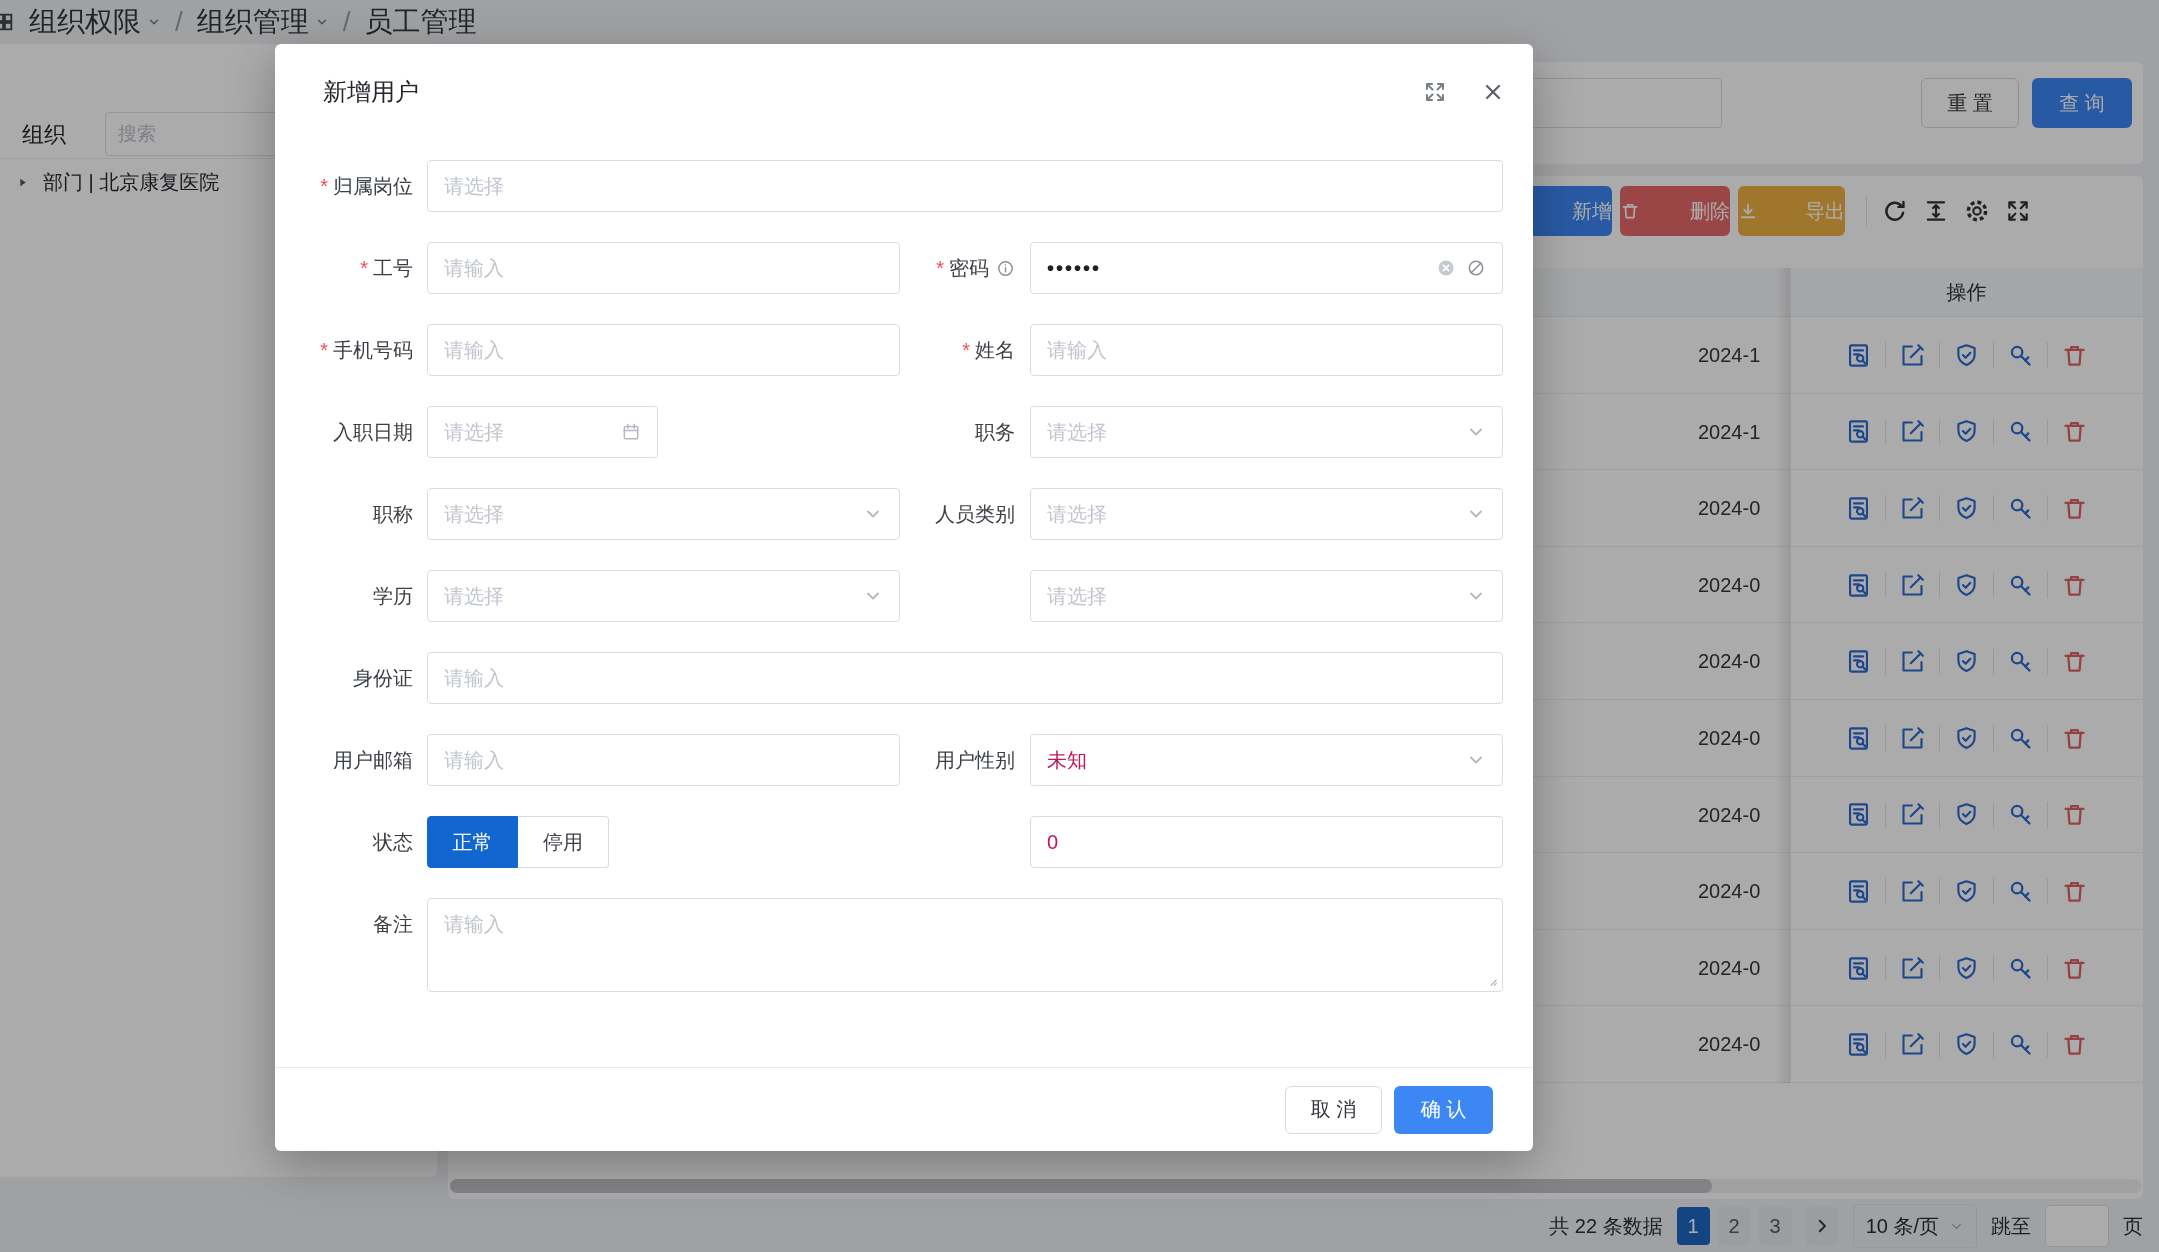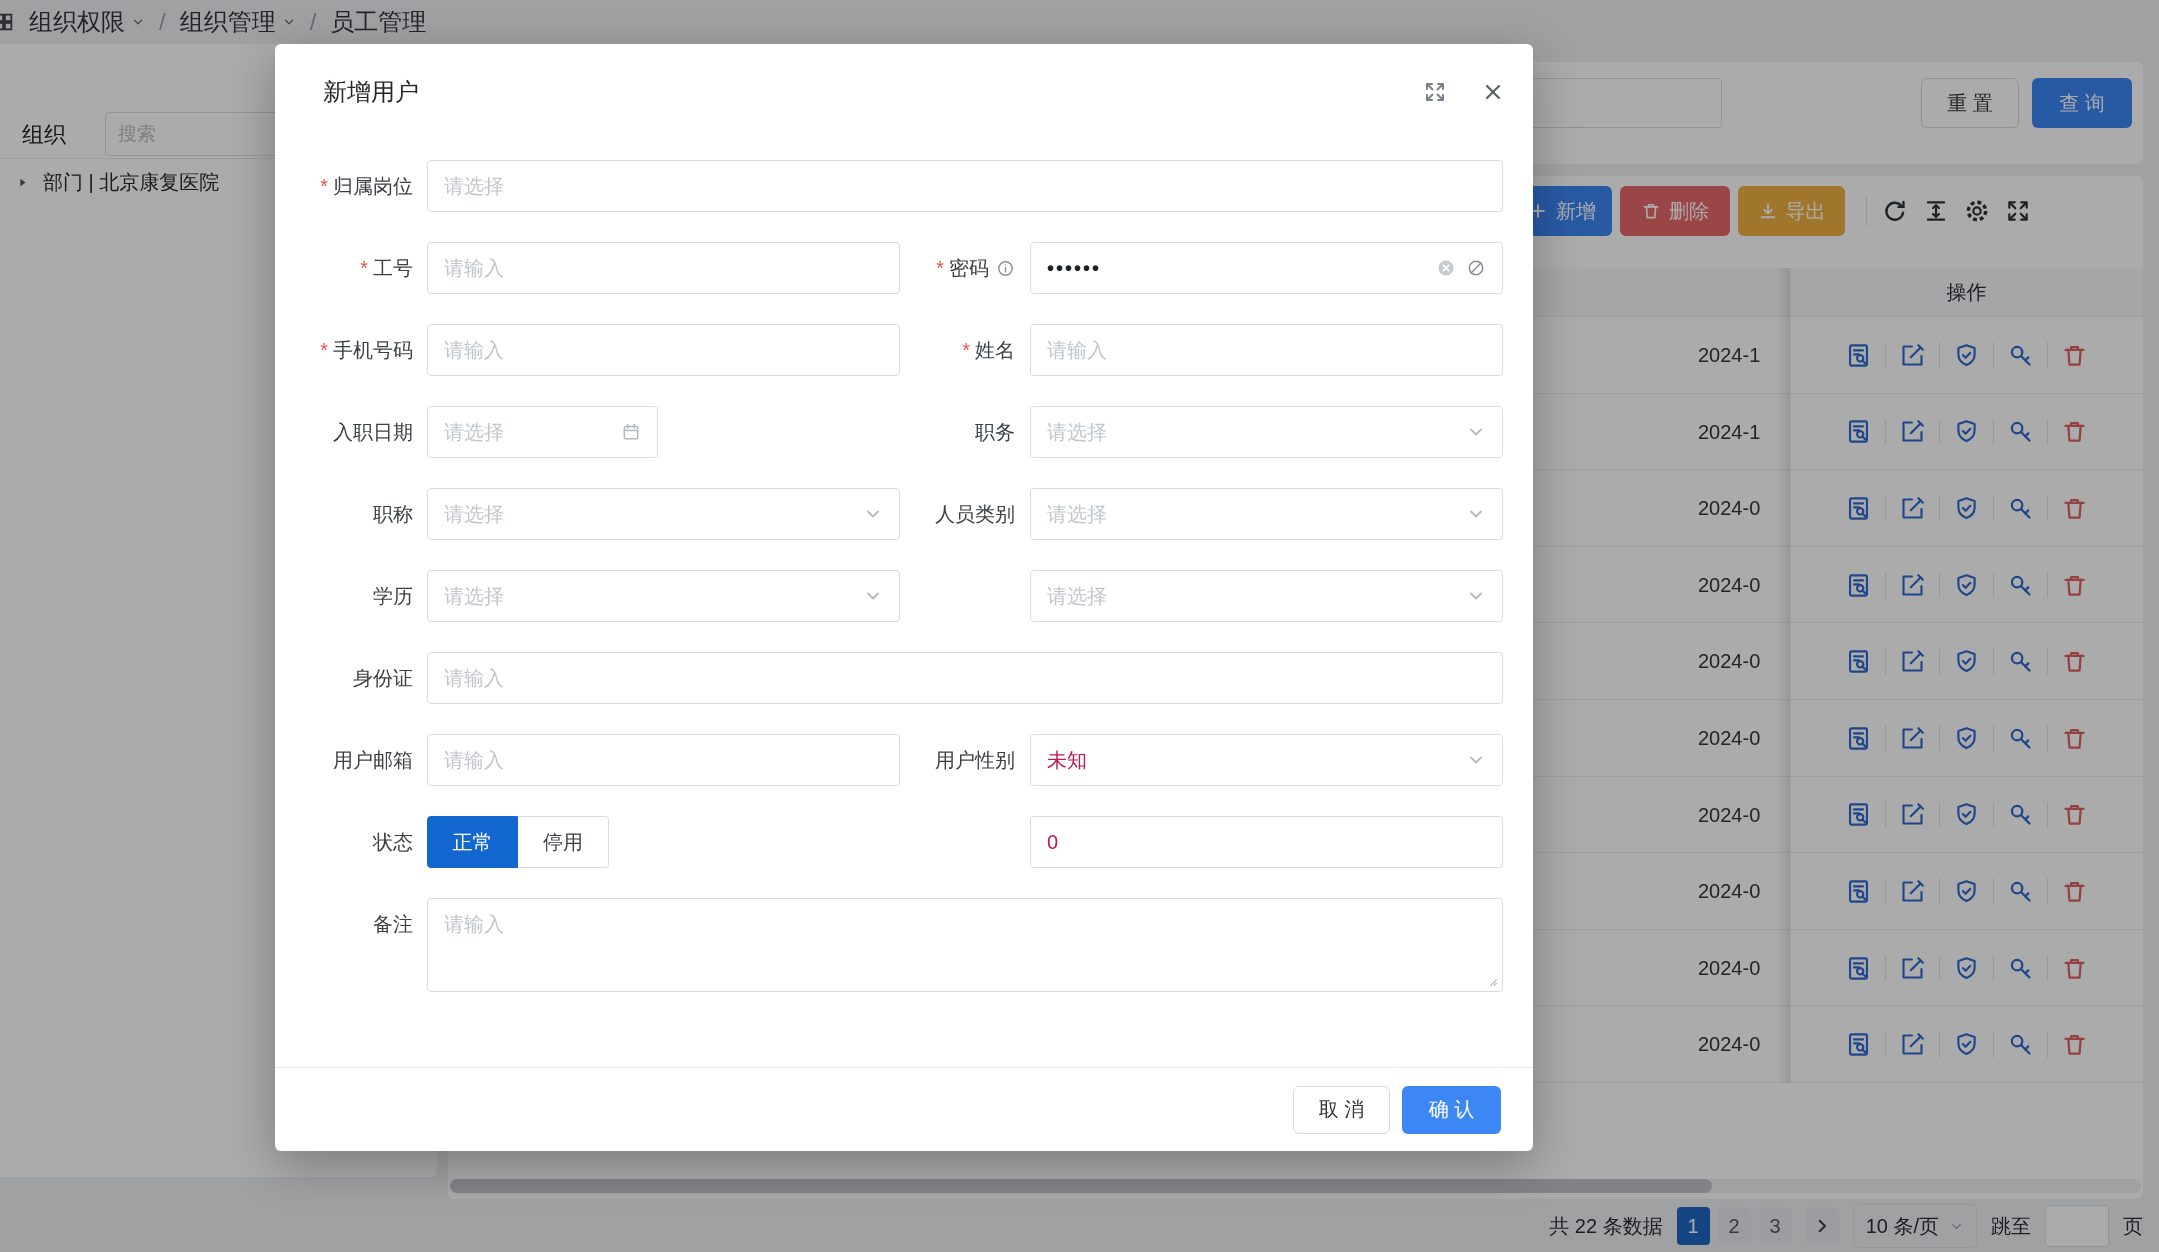--- a/index.html
+++ b/index.html
@@ -3,21 +3,21 @@
 <meta charset="utf-8">
 <style>
   html,body{margin:0;padding:0;}
   body{font-family:"Liberation Sans","DejaVu Sans",sans-serif;}
   .page{position:relative;width:2159px;height:1252px;overflow:hidden;background:#eff1f4;color:#2b2e33;}
   .abs{position:absolute;}
   .card{background:#fff;border-radius:6px;}
   svg{display:inline-block;vertical-align:middle;}
 
   
-  .breadcrumb{left:0;top:0;height:44px;width:100%;display:flex;align-items:center;font-size:24px;color:#33363c;}
+  .breadcrumb{left:0;top:0;height:44px;width:100%;display:flex;align-items:center;font-size:28px;color:#33363c;}
   .bc-grid{margin-left:-7px;font-size:22px;color:#44474d;display:flex;align-items:center;}
   .bc-item{margin-left:14px;cursor:pointer;}
   .bc-caret{margin-left:6px;font-size:14px;color:#6a6e75;display:flex;align-items:center;}
   .bc-sep{margin-left:14px;color:#9a9ea6;}
 
   
   .sidebar{left:0;top:44px;width:437px;height:1133px;border-radius:0 6px 6px 0;}
   .sb-title{left:22px;top:70px;height:42px;line-height:42px;font-size:22px;color:#1d2025;}
   .sb-search{left:105px;top:68px;width:318px;height:44px;border:1px solid #dcdfe6;border-radius:4px;box-sizing:border-box;display:flex;align-items:center;padding:0 12px;font-size:19px;color:#b9bdc5;background:#fff;}
   .sb-divider{left:0;top:114px;width:437px;height:1px;background:#ececee;}
@@ -28,21 +28,21 @@
   
   .filter-card{left:448px;top:62px;width:1695px;height:102px;}
   .flt-input{left:792px;top:16px;width:482px;height:50px;border:1px solid #d9dce3;border-radius:4px;background:#fff;box-sizing:border-box;}
   .btn{display:flex;align-items:center;justify-content:center;font-size:20px;border-radius:6px;box-sizing:border-box;cursor:pointer;}
   .btn-plain{background:#fff;border:1px solid #d6d9de;color:#33363c;}
   .btn-reset{left:1473px;top:16px;width:98px;height:50px;}
   .btn-query{left:1584px;top:16px;width:100px;height:50px;color:#fff;}
 
   
   .table-card{left:448px;top:176px;width:1695px;height:1023px;}
-  .tb-btn{position:absolute;top:10px;height:50px;color:#fff;display:flex;align-items:center;justify-content:center;gap:8px;font-size:20px;border-radius:6px;cursor:pointer;}
+  .tb-btn{position:absolute;top:10px;height:50px;color:#fff;display:flex;align-items:center;justify-content:space-between;gap:8px;font-size:20px;border-radius:6px;cursor:pointer;}
   .tb-icon{font-size:20px;display:flex;align-items:center;}
   .btn-add{left:1064px;width:100px;}
   .btn-delete{left:1172px;width:110px;}
   .btn-export{left:1290px;width:107px;font-family:Liberation Mono, monospace;}
   .tb-divider{left:1418px;top:20px;width:1px;height:30px;background:#dfe1e6;}
   .tool-icons{left:1434px;top:10px;height:50px;display:flex;align-items:center;gap:15px;}
   .tool-icon{font-size:26px;color:#2f3338;display:flex;align-items:center;cursor:pointer;}
 
   .t-header{left:0;top:92px;width:1695px;height:49px;background:#f7f8fa;border-bottom:1px solid #e9eaee;box-sizing:border-box;}
   .t-op-header{position:absolute;left:1342px;top:0;width:353px;height:49px;display:flex;align-items:center;justify-content:center;font-size:20px;color:#2c2f35;font-weight:500;}
@@ -97,21 +97,21 @@
   .pw-clear{margin-left:auto;margin-right:10px;color:#c6c9d0;}
   .pw-eye{margin-left:0;color:#8a8f99;}
   .f-ta{height:94px;align-items:flex-start;padding-top:12px;}
   .ta-resize{position:absolute;right:4px;bottom:4px;font-size:13px;color:#a7abb2;}
   .f-seg{position:absolute;top:0;display:flex;cursor:pointer;}
   .seg-btn{width:91px;height:52px;box-sizing:border-box;display:flex;align-items:center;justify-content:center;font-size:20px;border:1px solid #d9dce3;color:#3c4046;background:#fff;}
   .seg-btn:first-child{border-radius:4px 0 0 4px;}
   .seg-btn:last-child{border-radius:0 4px 4px 0;border-left:none;}
   .seg-on{background:#1266cf;border-color:#1266cf;color:#fff;}
   .m-footer-line{position:absolute;left:0;top:1023px;width:100%;height:1px;background:#ebebee;}
-  .m-footer{position:absolute;left:0;top:1024px;width:100%;height:83px;display:flex;align-items:center;justify-content:flex-end;box-sizing:border-box;padding-right:32px;gap:12px;}
+  .m-footer{position:absolute;left:0;top:1024px;width:100%;height:83px;display:flex;align-items:center;justify-content:flex-end;box-sizing:border-box;padding-right:40px;gap:12px;}
   .btn-cancel{width:97px;height:48px;}
   .btn-confirm{width:99px;height:48px;color:#fff;}
 </style>
 </head>
 <body>
 
 <div class="page">
 
   <div class="abs breadcrumb">
     <span class="bc-grid">

